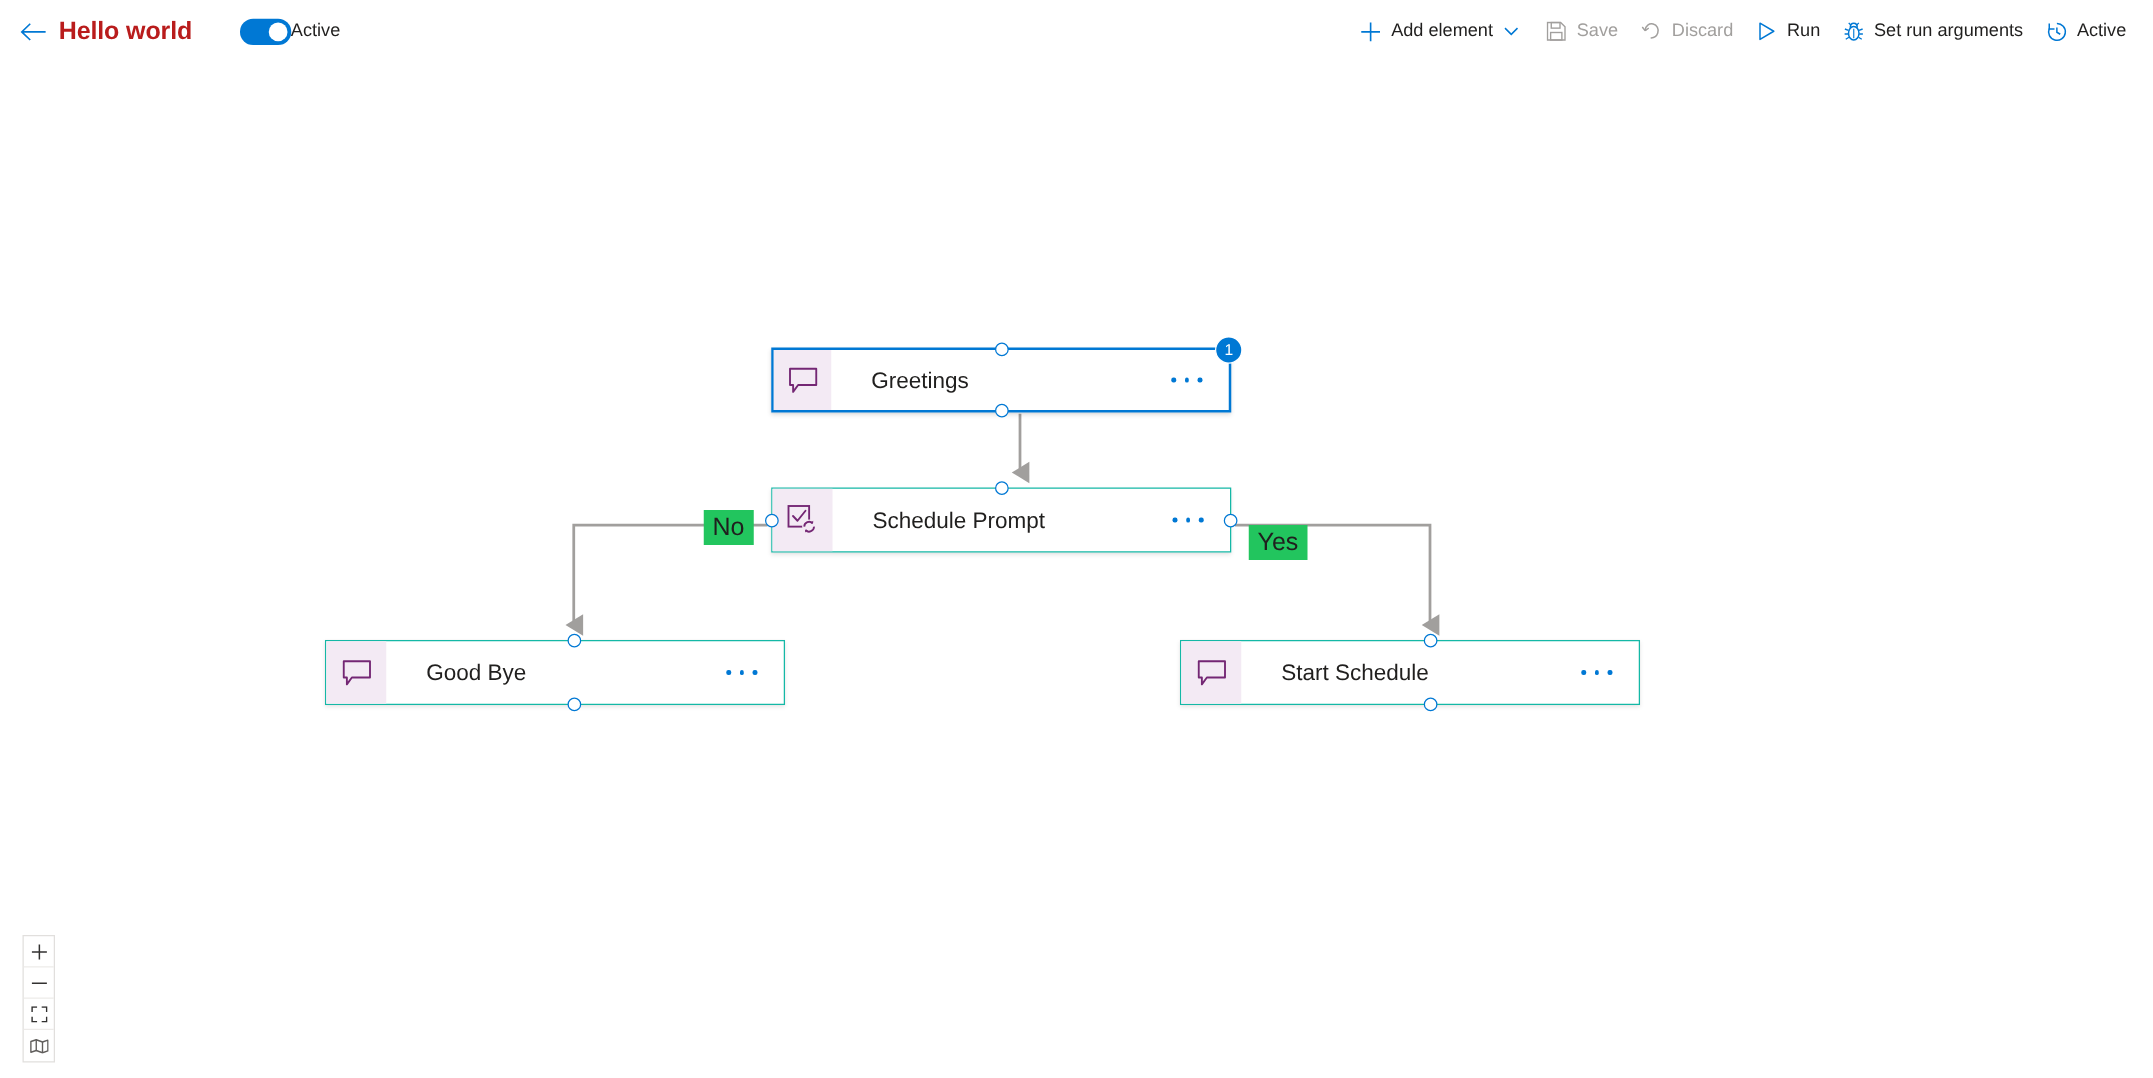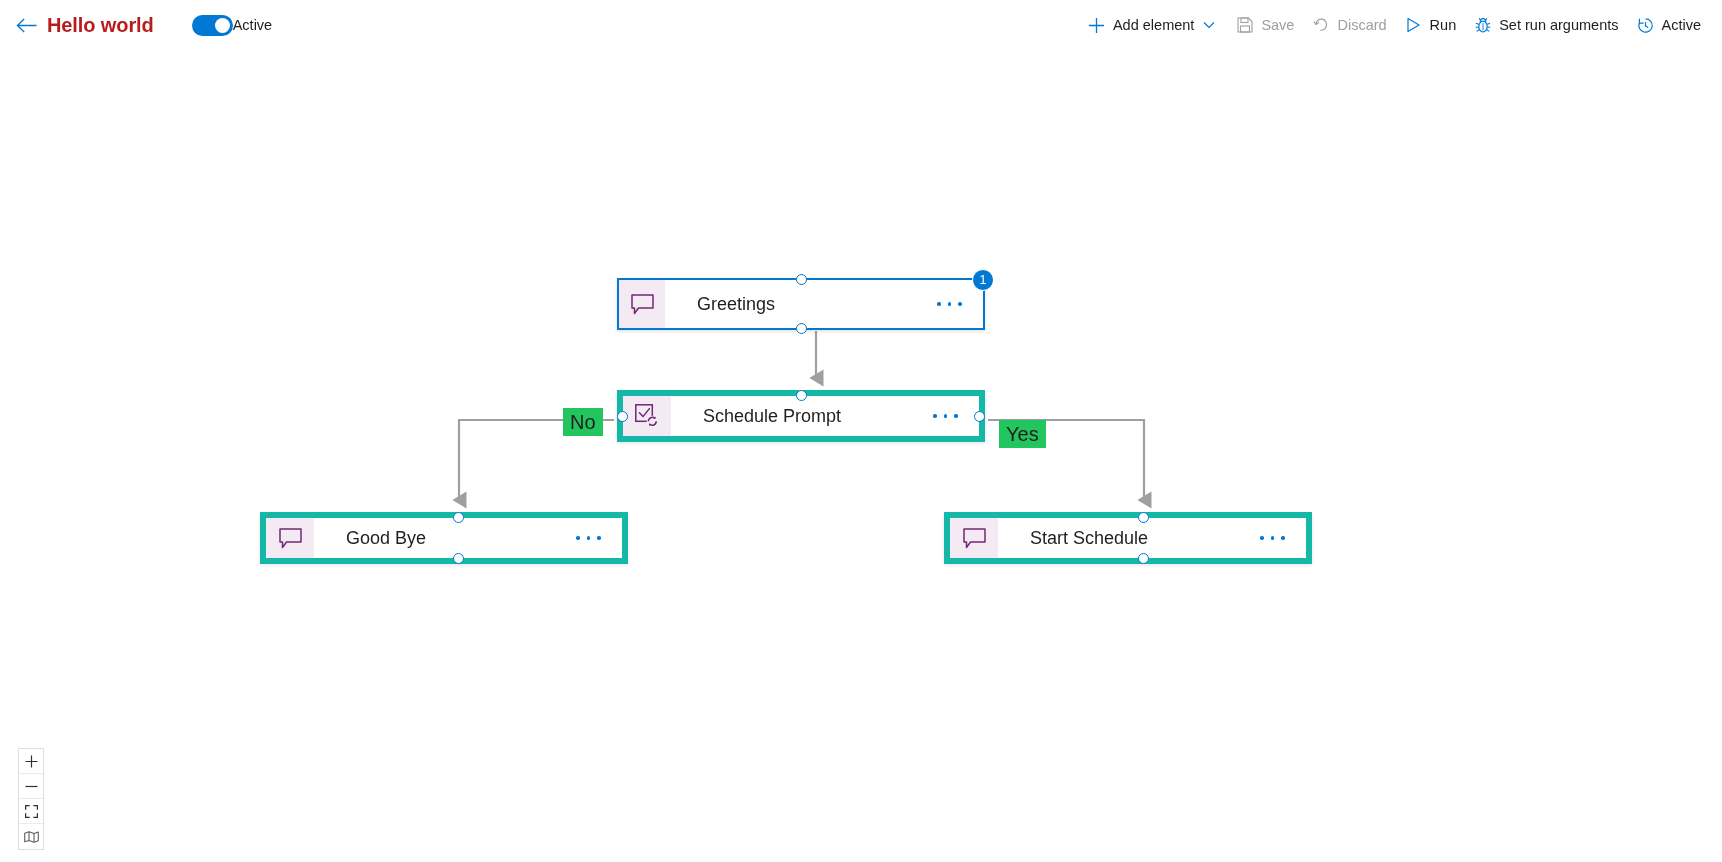--- a/index.html
+++ b/index.html
@@ -103,21 +103,21 @@
     position: absolute; top: 0; left: 0;
     width: 1722px; height: 812px;
     pointer-events: none;
   }
 
   
   .node {
     position: absolute;
     height: 52px;
     background: #ffffff;
-    border: 6px solid #14b8a6;
+    border: 1px solid #14b8a6;
     display: flex; align-items: center;
     box-shadow: 0 1.6px 3.6px rgba(0,0,0,0.10), 0 0.3px 0.9px rgba(0,0,0,0.08);
     cursor: pointer;
   }
   .node.selected {
     border: 2px solid #0078d4;
     box-shadow: 0 1.6px 3.6px rgba(0,0,0,0.13), 0 0.3px 0.9px rgba(0,0,0,0.10);
   }
   .node-icon {
     width: 48px;

